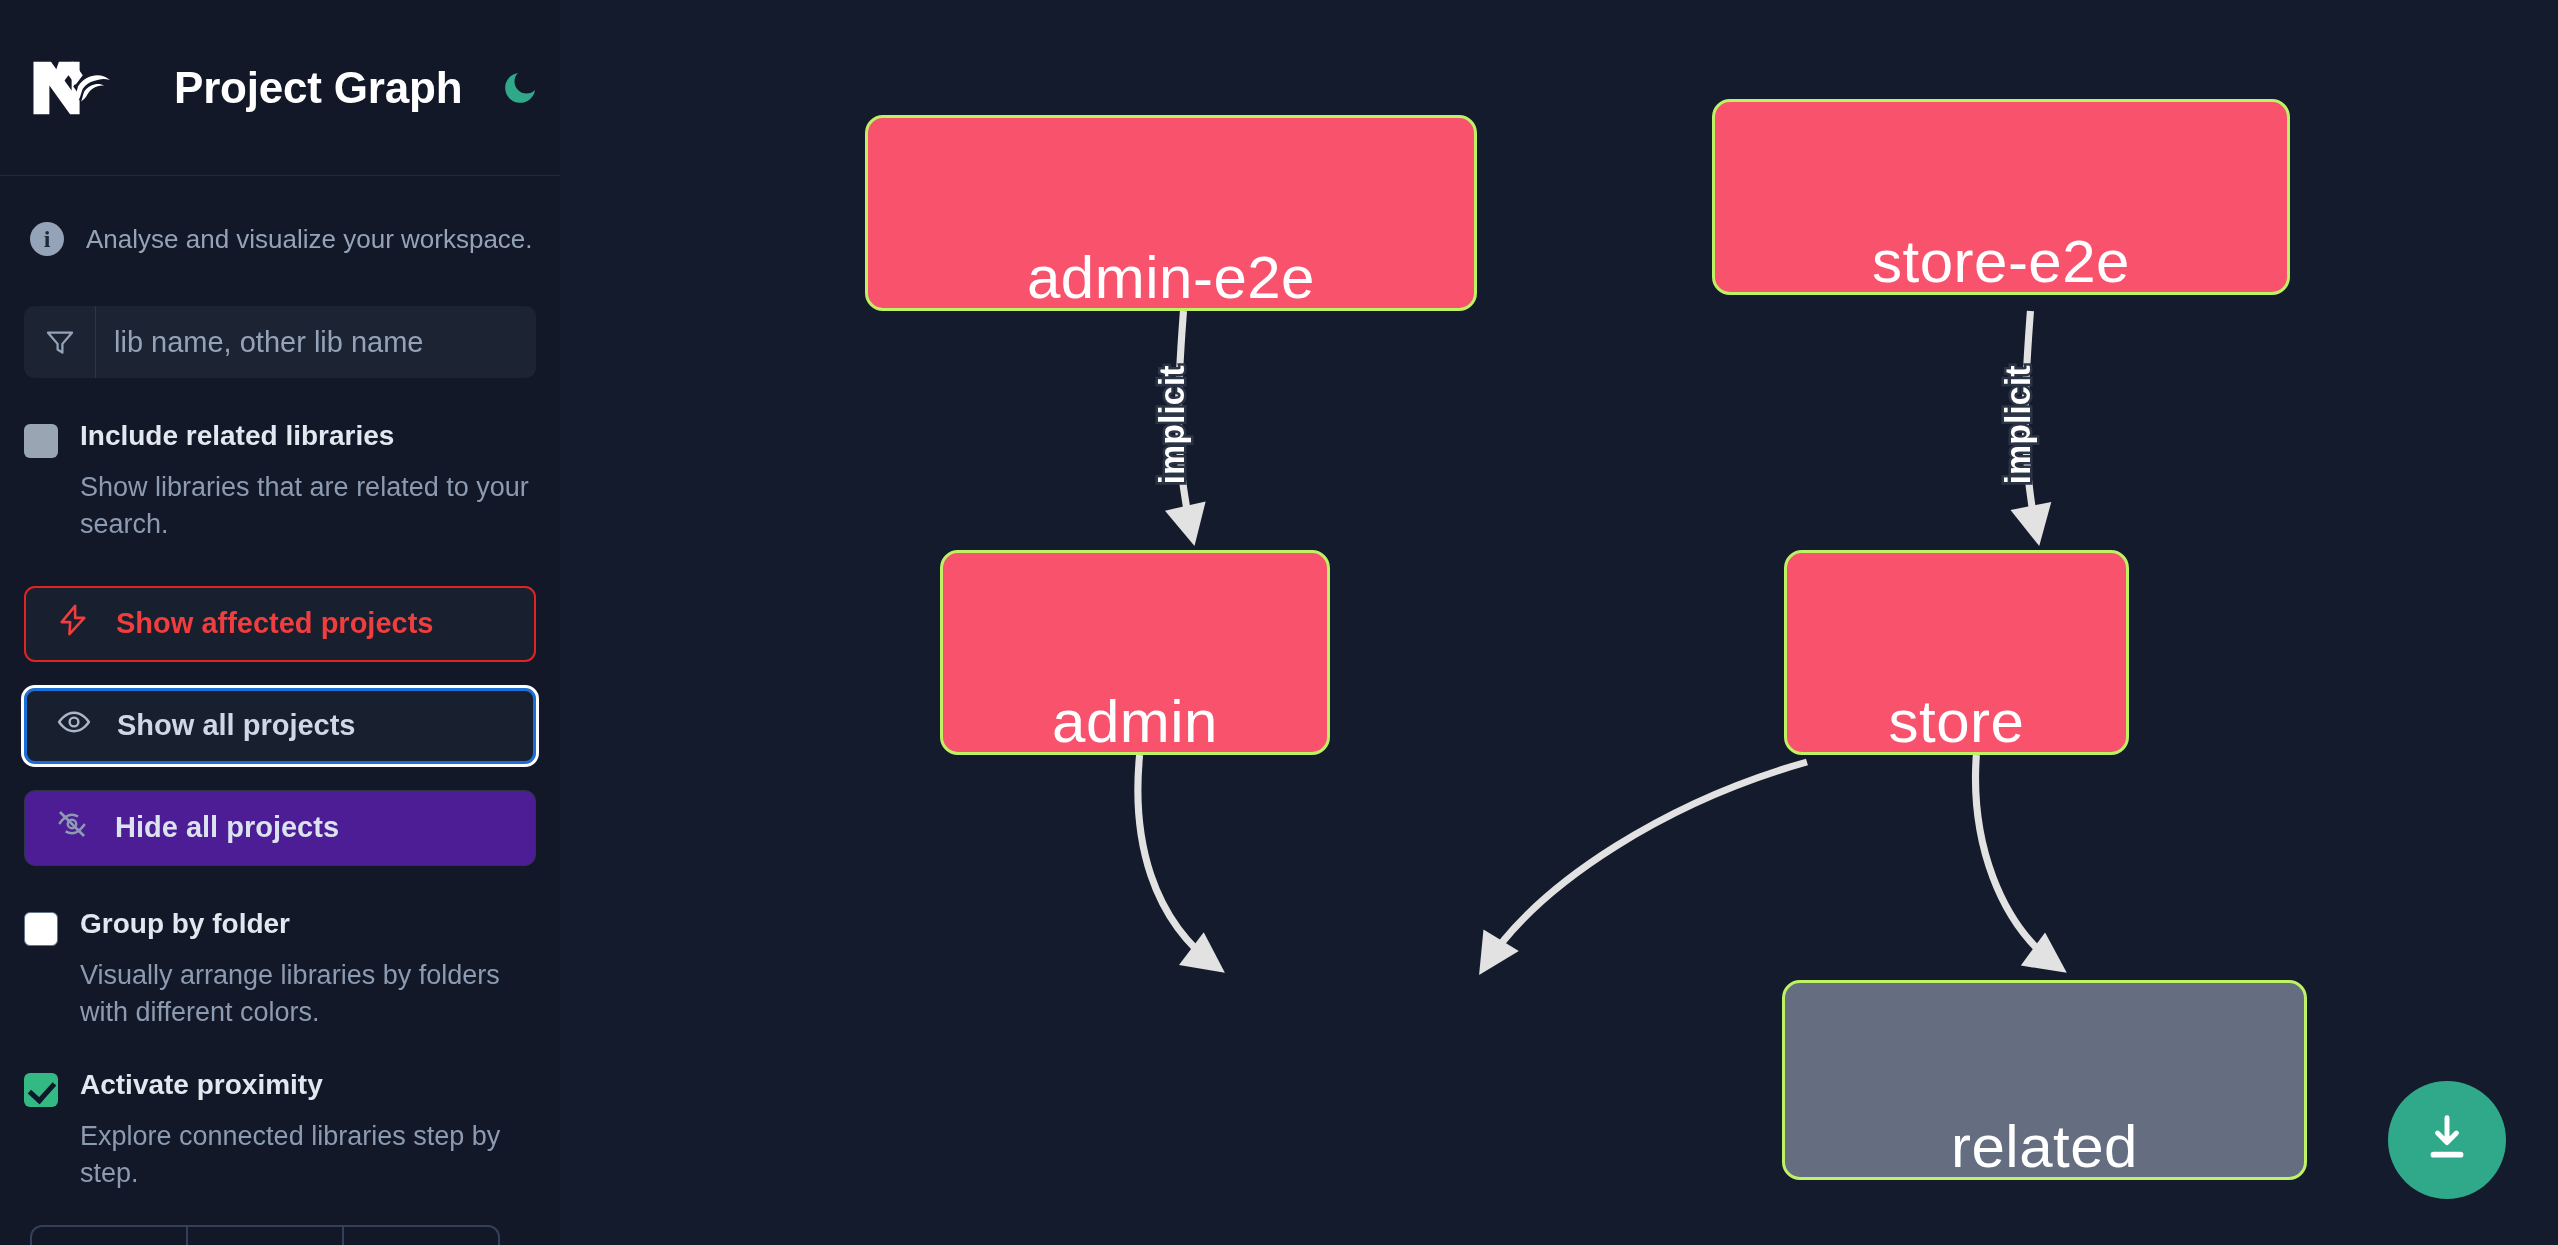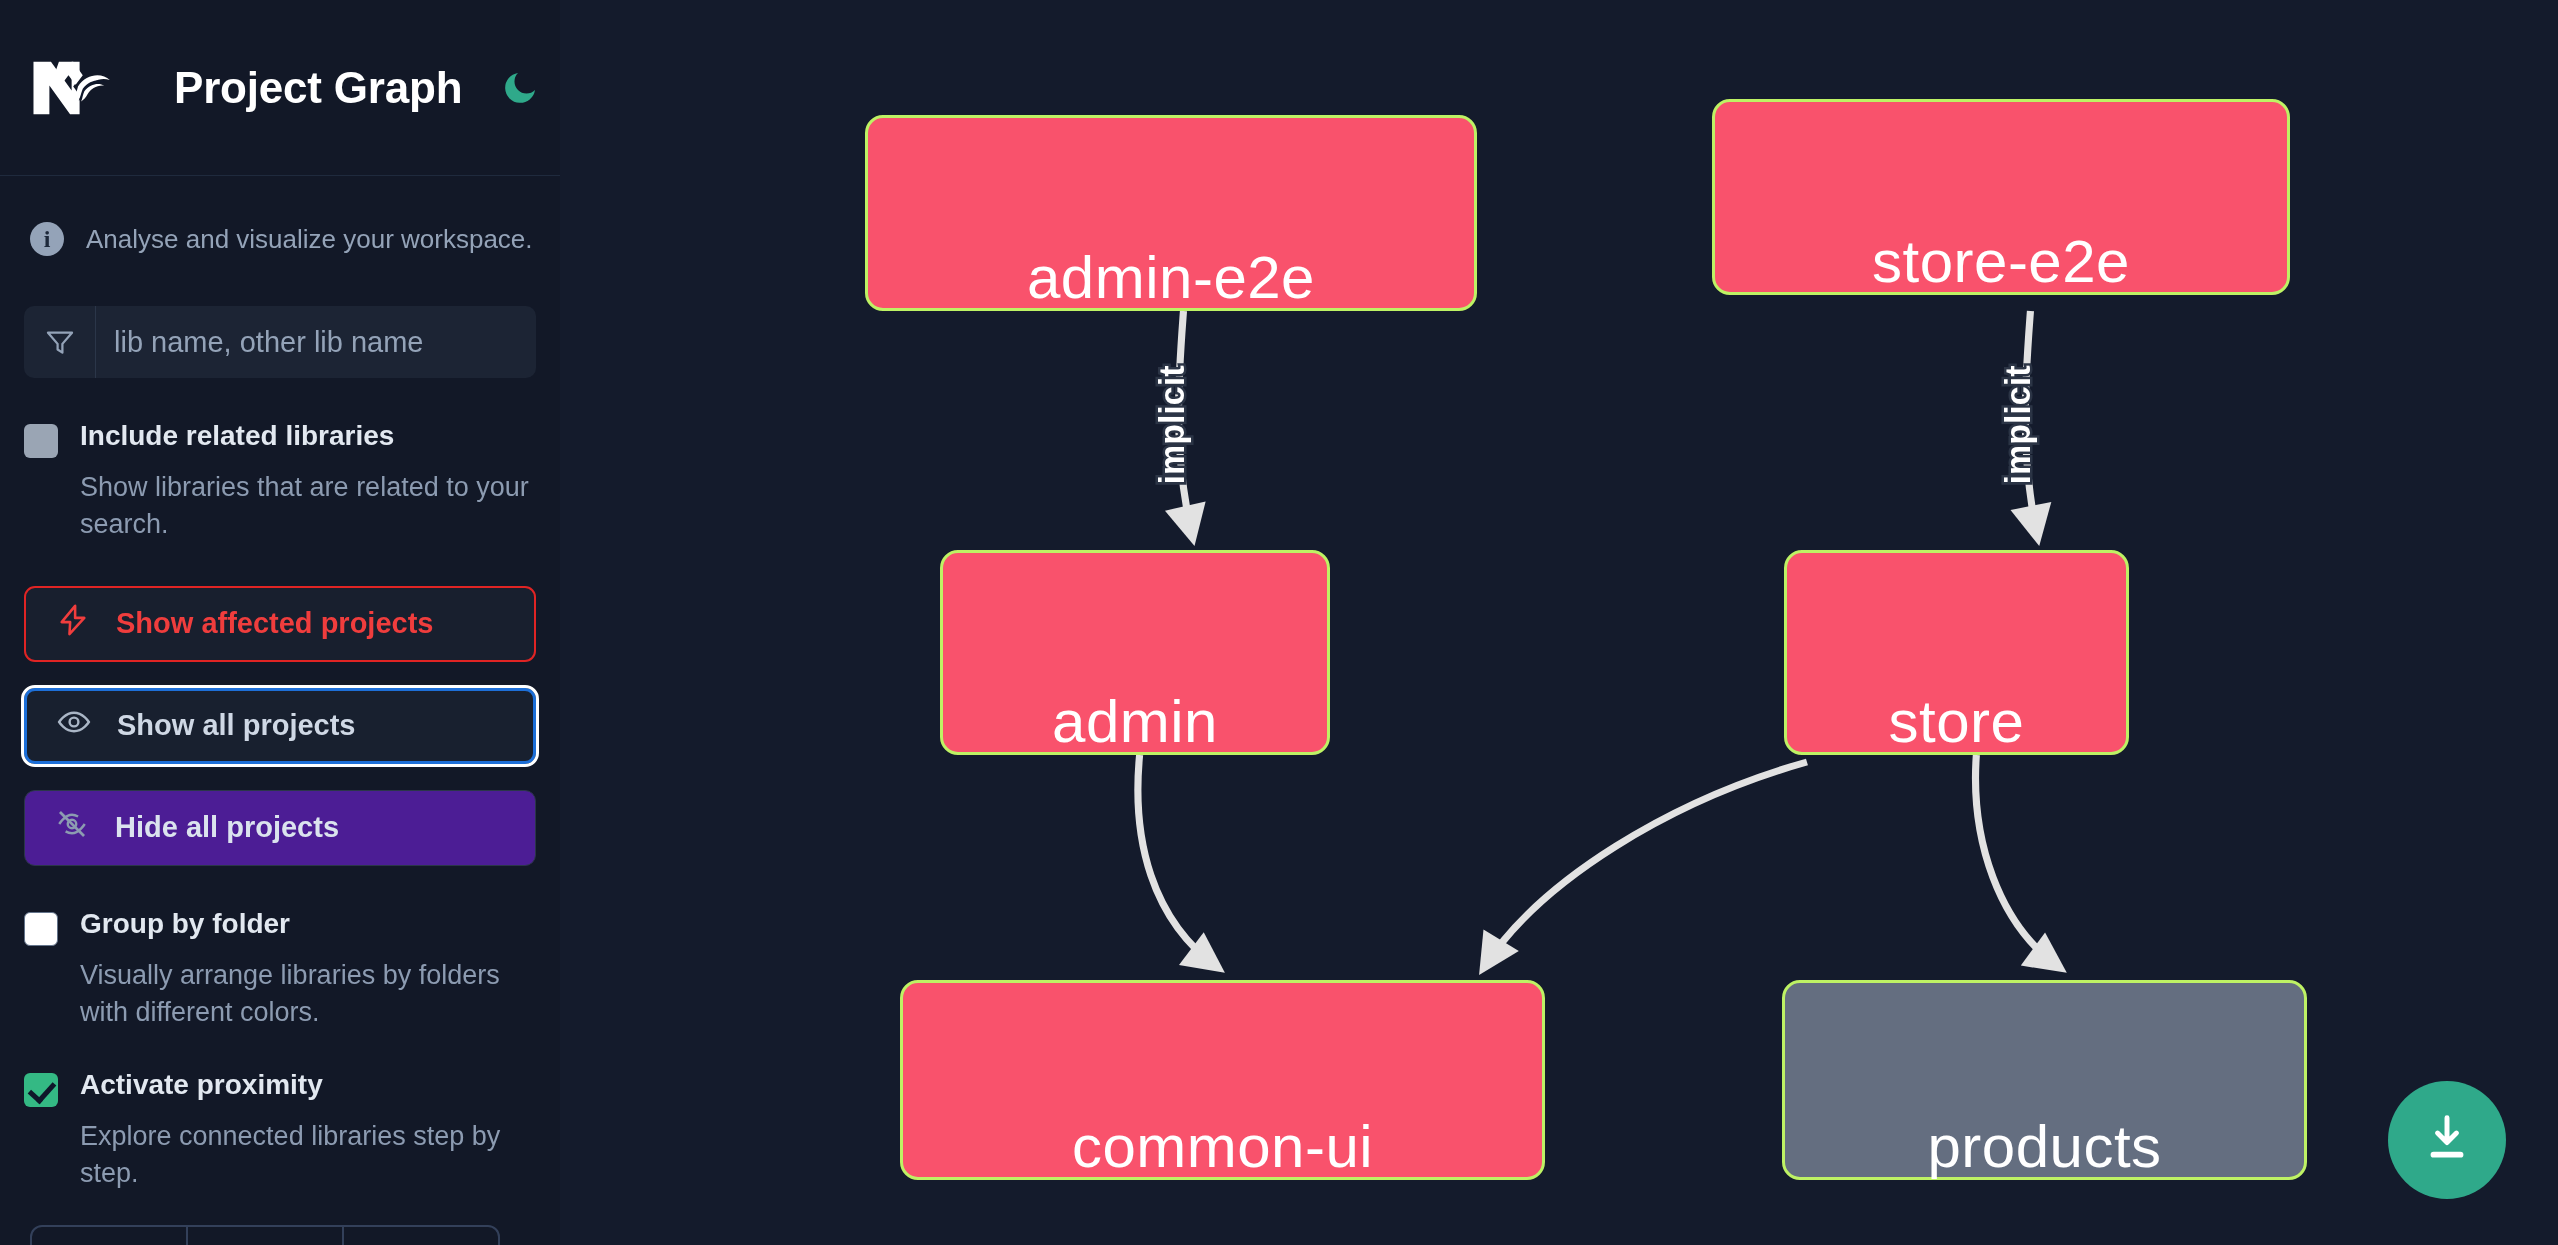--- a/index.html
+++ b/index.html
@@ -368,25 +368,22 @@
     </div>
     <div class="node pink" style="left:1152px; top:99px; width:578px; height:196px;">
       <span class="nlabel">store-e2e</span>
     </div>
     <div class="node pink" style="left:380px; top:550px; width:390px; height:205px;">
       <span class="nlabel">admin</span>
     </div>
     <div class="node pink" style="left:1224px; top:550px; width:345px; height:205px;">
       <span class="nlabel">store</span>
     </div>
-    <div class="node pink" style="left:340px; top:980px; width:645px; height:200px;">
-      <span class="nlabel">common-ui</span>
-    </div>
     <div class="node grey" style="left:1222px; top:980px; width:525px; height:200px;">
-      <span class="nlabel">products</span>
+      <span class="nlabel">related</span>
     </div>
 
     <div class="fab">
       <span>
         <svg viewBox="0 0 24 24" width="54" height="54" aria-hidden="true">
           <path fill="none" stroke="#ffffff" stroke-width="2.2" stroke-linecap="round" stroke-linejoin="round" d="M12 3v11m0 0l-4.2-4.2M12 14l4.2-4.2"></path>
           <line x1="6" y1="19.4" x2="18" y2="19.4" stroke="#ffffff" stroke-width="2.6" stroke-linecap="round"></line>
         </svg>
       </span>
     </div>

